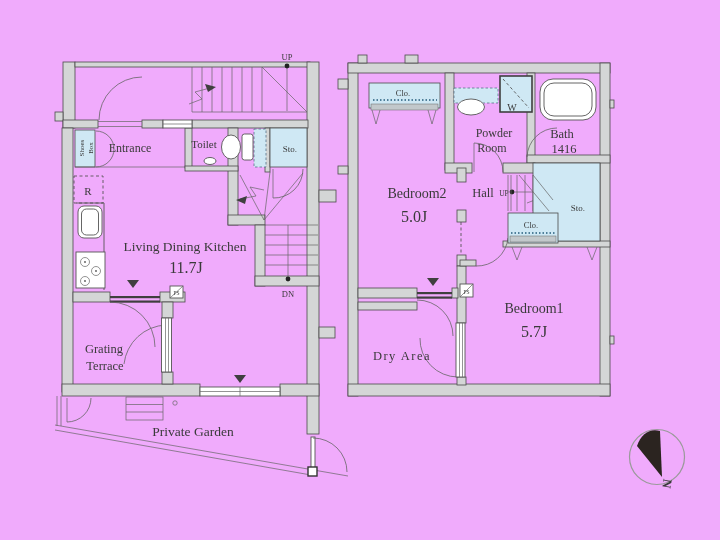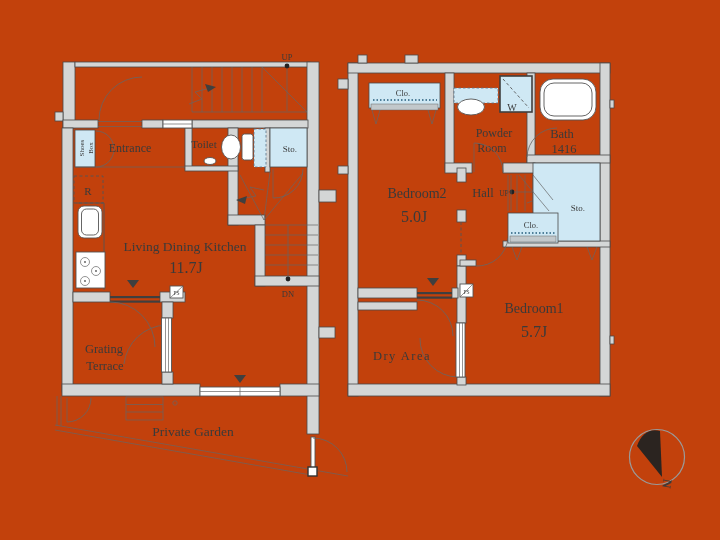--- a/index.html
+++ b/index.html
@@ -1,16 +1,16 @@
 <!DOCTYPE html>
 <html><head>
 <meta charset="utf-8">
 <style>
   html,body{margin:0;padding:0;background:#ffffff;}
-  #stage{position:relative;width:720px;height:540px;background:#c2410c;overflow:hidden;}
+  #stage{position:relative;width:720px;height:540px;background:#f0abfc;overflow:hidden;}
   svg text{font-family:"Liberation Serif", serif; fill:#3a3a3a;}
   .mid{text-anchor:middle;}
   .w{fill:#d4d6d6;stroke:#4a4a4a;stroke-width:0.8;}
   .t{stroke:#555;stroke-width:0.9;fill:none;}
   .tn{stroke:#666;stroke-width:0.7;fill:none;}
   .blue{fill:#cfe8f4;stroke:#4a4a4a;stroke-width:0.8;}
   .bluedash{fill:#cfe8f4;stroke:#557288;stroke-width:0.8;stroke-dasharray:2.5 2;}
   .fix{fill:#ffffff;stroke:#555;stroke-width:0.9;}
   .arc{stroke:#666;stroke-width:0.8;fill:none;}
   .bar{fill:#c2c8cb;stroke:#666;stroke-width:0.5;}

